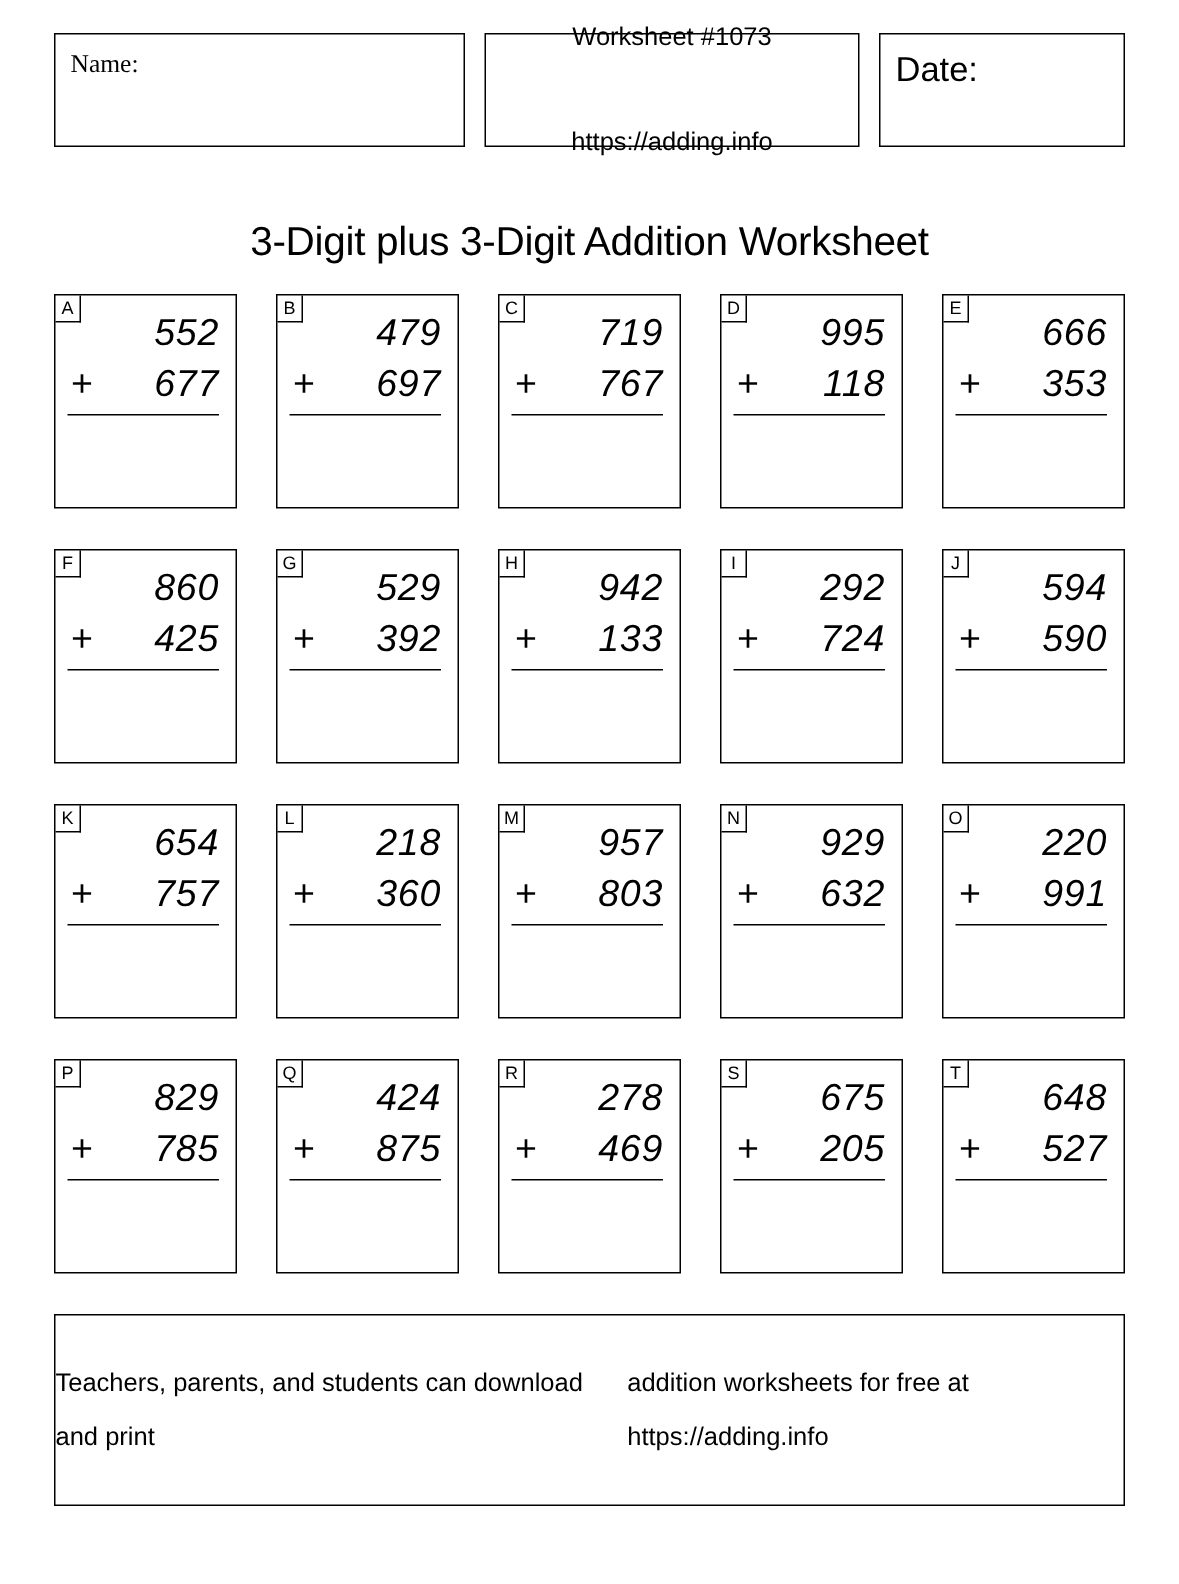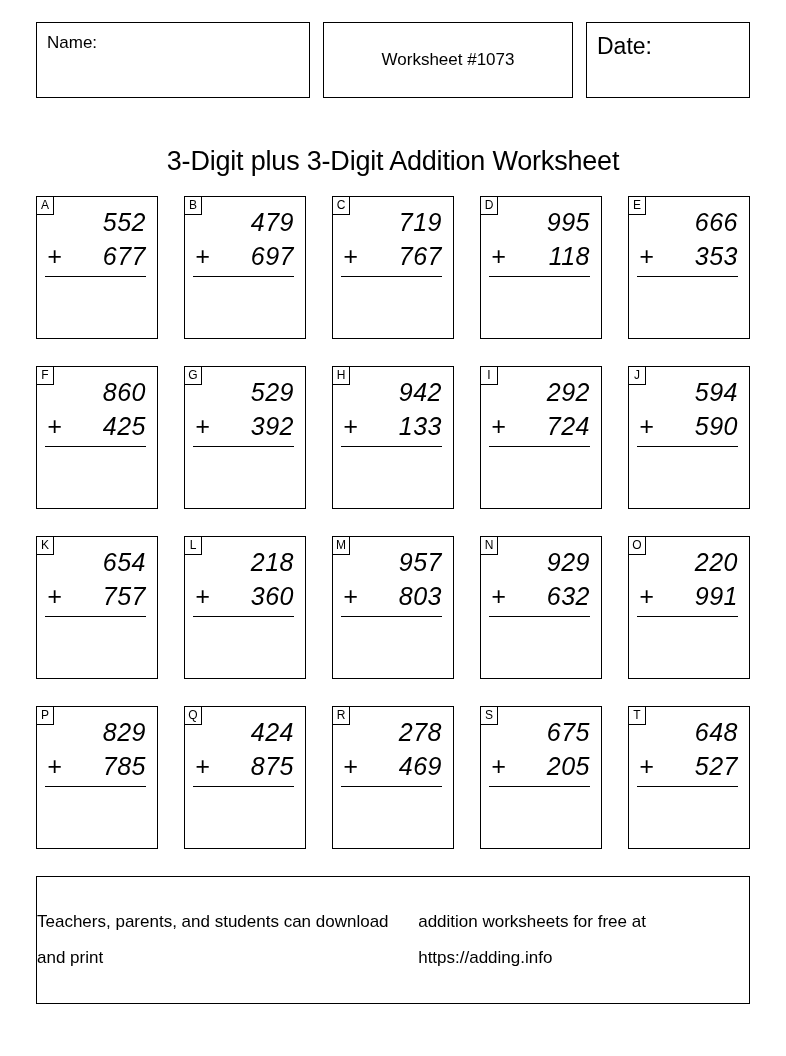--- a/index.html
+++ b/index.html
@@ -34,20 +34,21 @@
     justify-content: space-between;
     align-items: flex-start;
   }
   .name-box {
     width: 274px;
     height: 76px;
     border: 1.5px solid #000;
     box-sizing: border-box;
     padding: 10px 0 0 10px;
     font-size: 17px;
+    font-family: Liberation Serif, serif;
   }
   .worksheet-box {
     width: 250px;
     height: 76px;
     border: 1.5px solid #000;
     box-sizing: border-box;
     display: flex;
     flex-direction: column;
     justify-content: center;
     align-items: center;
@@ -160,20 +161,21 @@
 <body>
 
 <div class="page">
 
   <div class="header-row">
     <div class="name-box">
       <span>Name:</span>
     </div>
     <div class="worksheet-box">
       <div>Worksheet #1073</div>
+      <div>https://adding.info</div>
     </div>
     <div class="date-box">
       <span>Date:</span>
     </div>
   </div>
 
   <h1 class="title">3-Digit plus 3-Digit Addition Worksheet</h1>
 
   <div class="grid">
 

